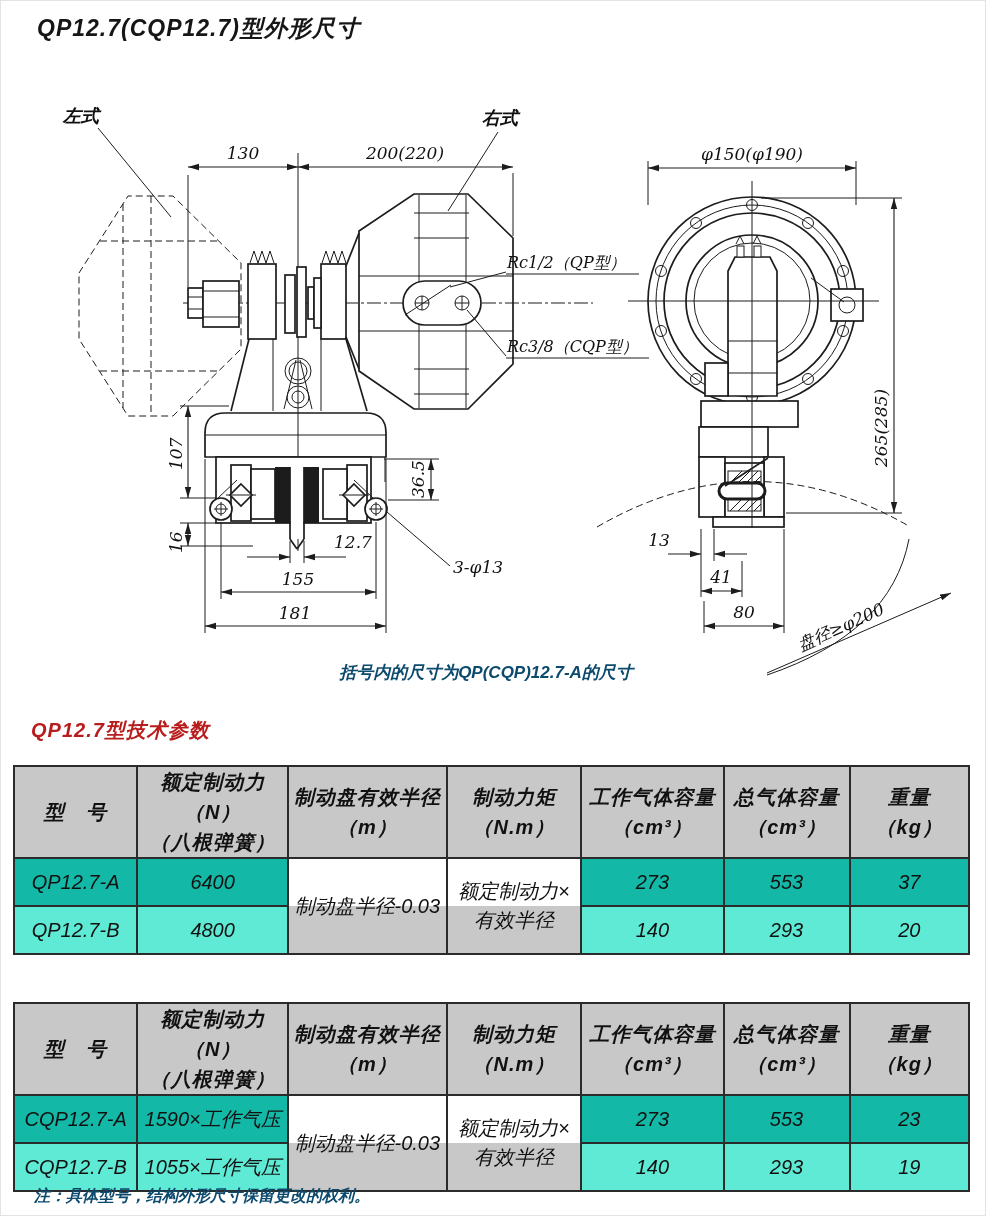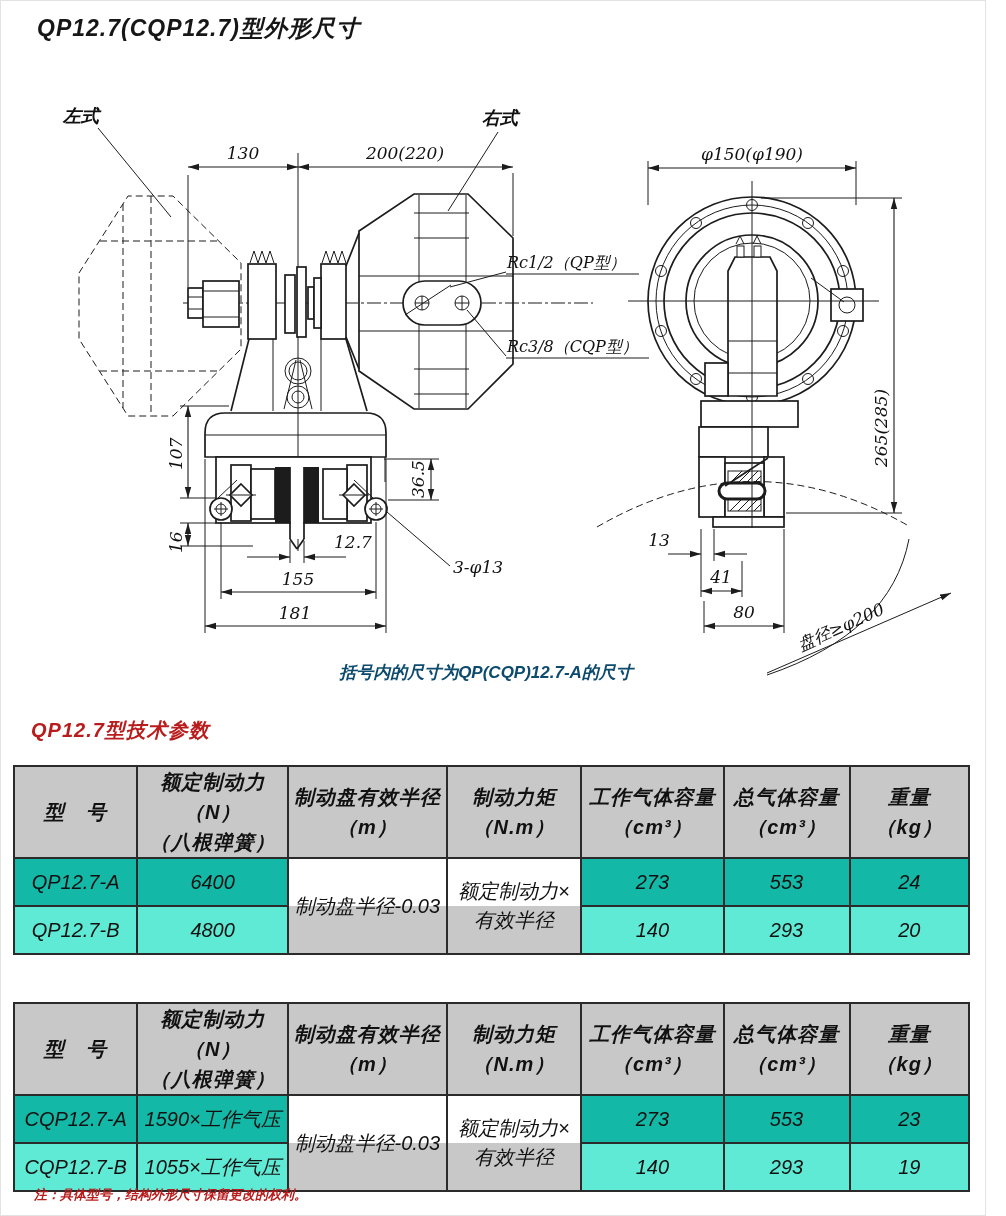--- a/index.html
+++ b/index.html
@@ -30,21 +30,21 @@
         table-layout:fixed;font-size:20px;color:#111;}
   #qp-table{top:764px;}
   #cqp-table{top:1001px;}
   .spec-table th,.spec-table td{border:2px solid #2b2b2b;text-align:center;
         vertical-align:middle;white-space:pre-line;padding:0 2px;}
   .spec-table th{height:74px;background:#c8c8c8;font-weight:bold;letter-spacing:1px;line-height:1.5;}
   .spec-table td{height:46px;}
   .row-a td{background:#14b8a6;}
   .row-b td{background:#5eead4;}
   .spec-table td.merged{background:linear-gradient(to bottom,#ffffff 50%,#c8c8c8 50%);line-height:1.45;}
-  #footnote{position:absolute;left:33px;top:1185px;font-size:13px;font-weight:600;color:#b91c1c;}
+  #footnote{position:absolute;left:33px;top:1185px;font-size:16px;font-weight:600;color:#0c4a6e;}
 </style>
 </head>
 <body>
 
 <div id="page">
 
   <div id="main-title">QP12.7(CQP12.7)型外形尺寸</div>
 
   <svg id="drawing-svg" viewBox="0 0 1006 705">
     <defs>
@@ -322,21 +322,21 @@
     </thead>
     <tbody>
       <tr class="row-a">
         <td>QP12.7-A</td>
         <td>6400</td>
         <td class="merged" rowspan="2">制动盘半径-0.03</td>
         <td class="merged" rowspan="2">额定制动力×
 有效半径</td>
         <td>273</td>
         <td>553</td>
-        <td>24</td>
+        <td>37</td>
       </tr>
       <tr class="row-b">
         <td>QP12.7-B</td>
         <td>4800</td>
         <td>140</td>
         <td>293</td>
         <td>20</td>
       </tr>
     </tbody>
   </table>

